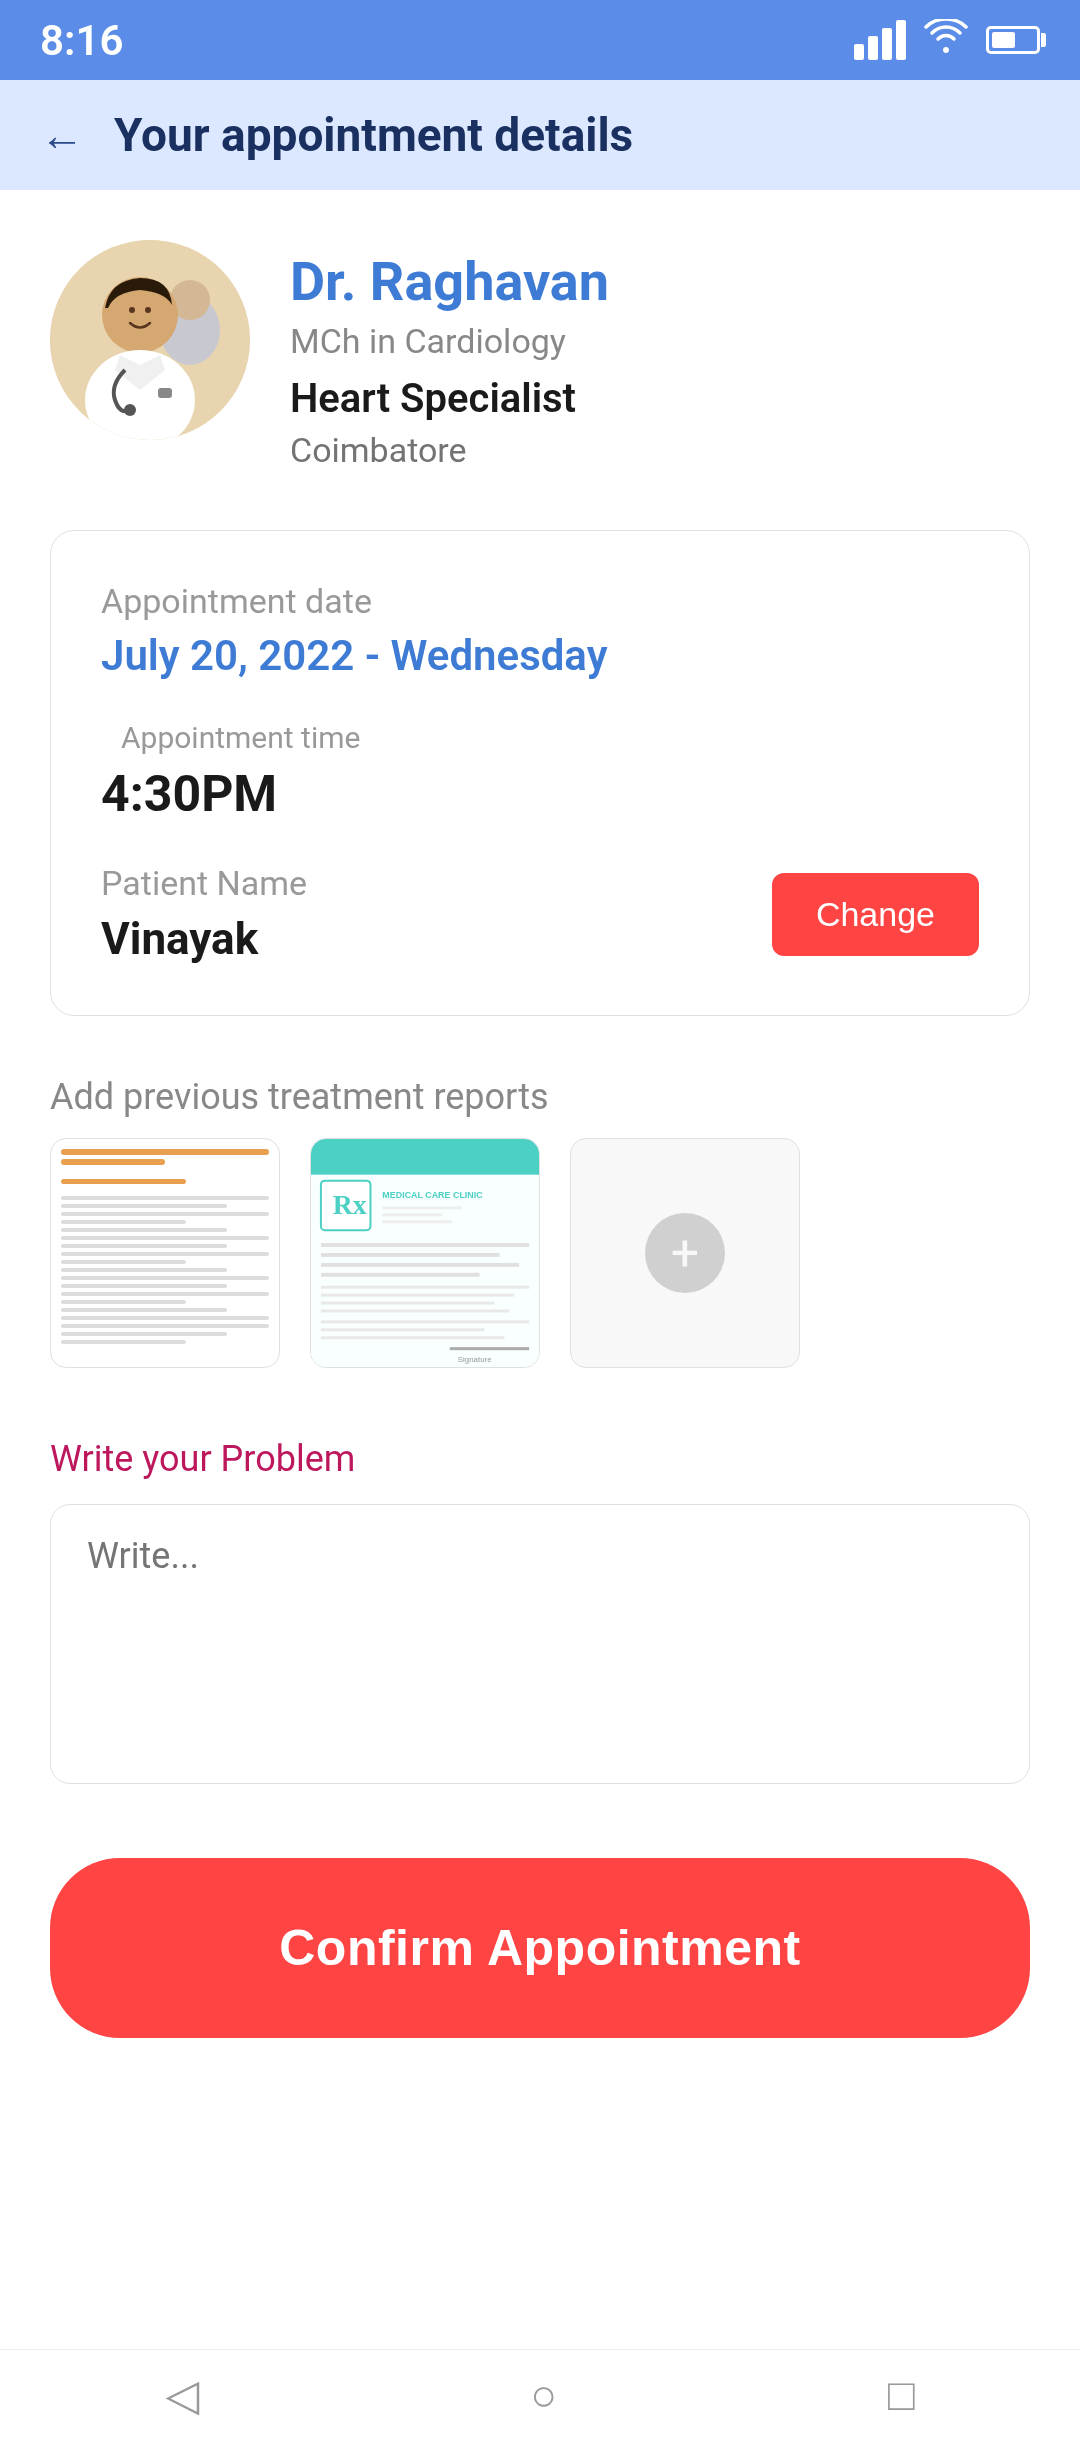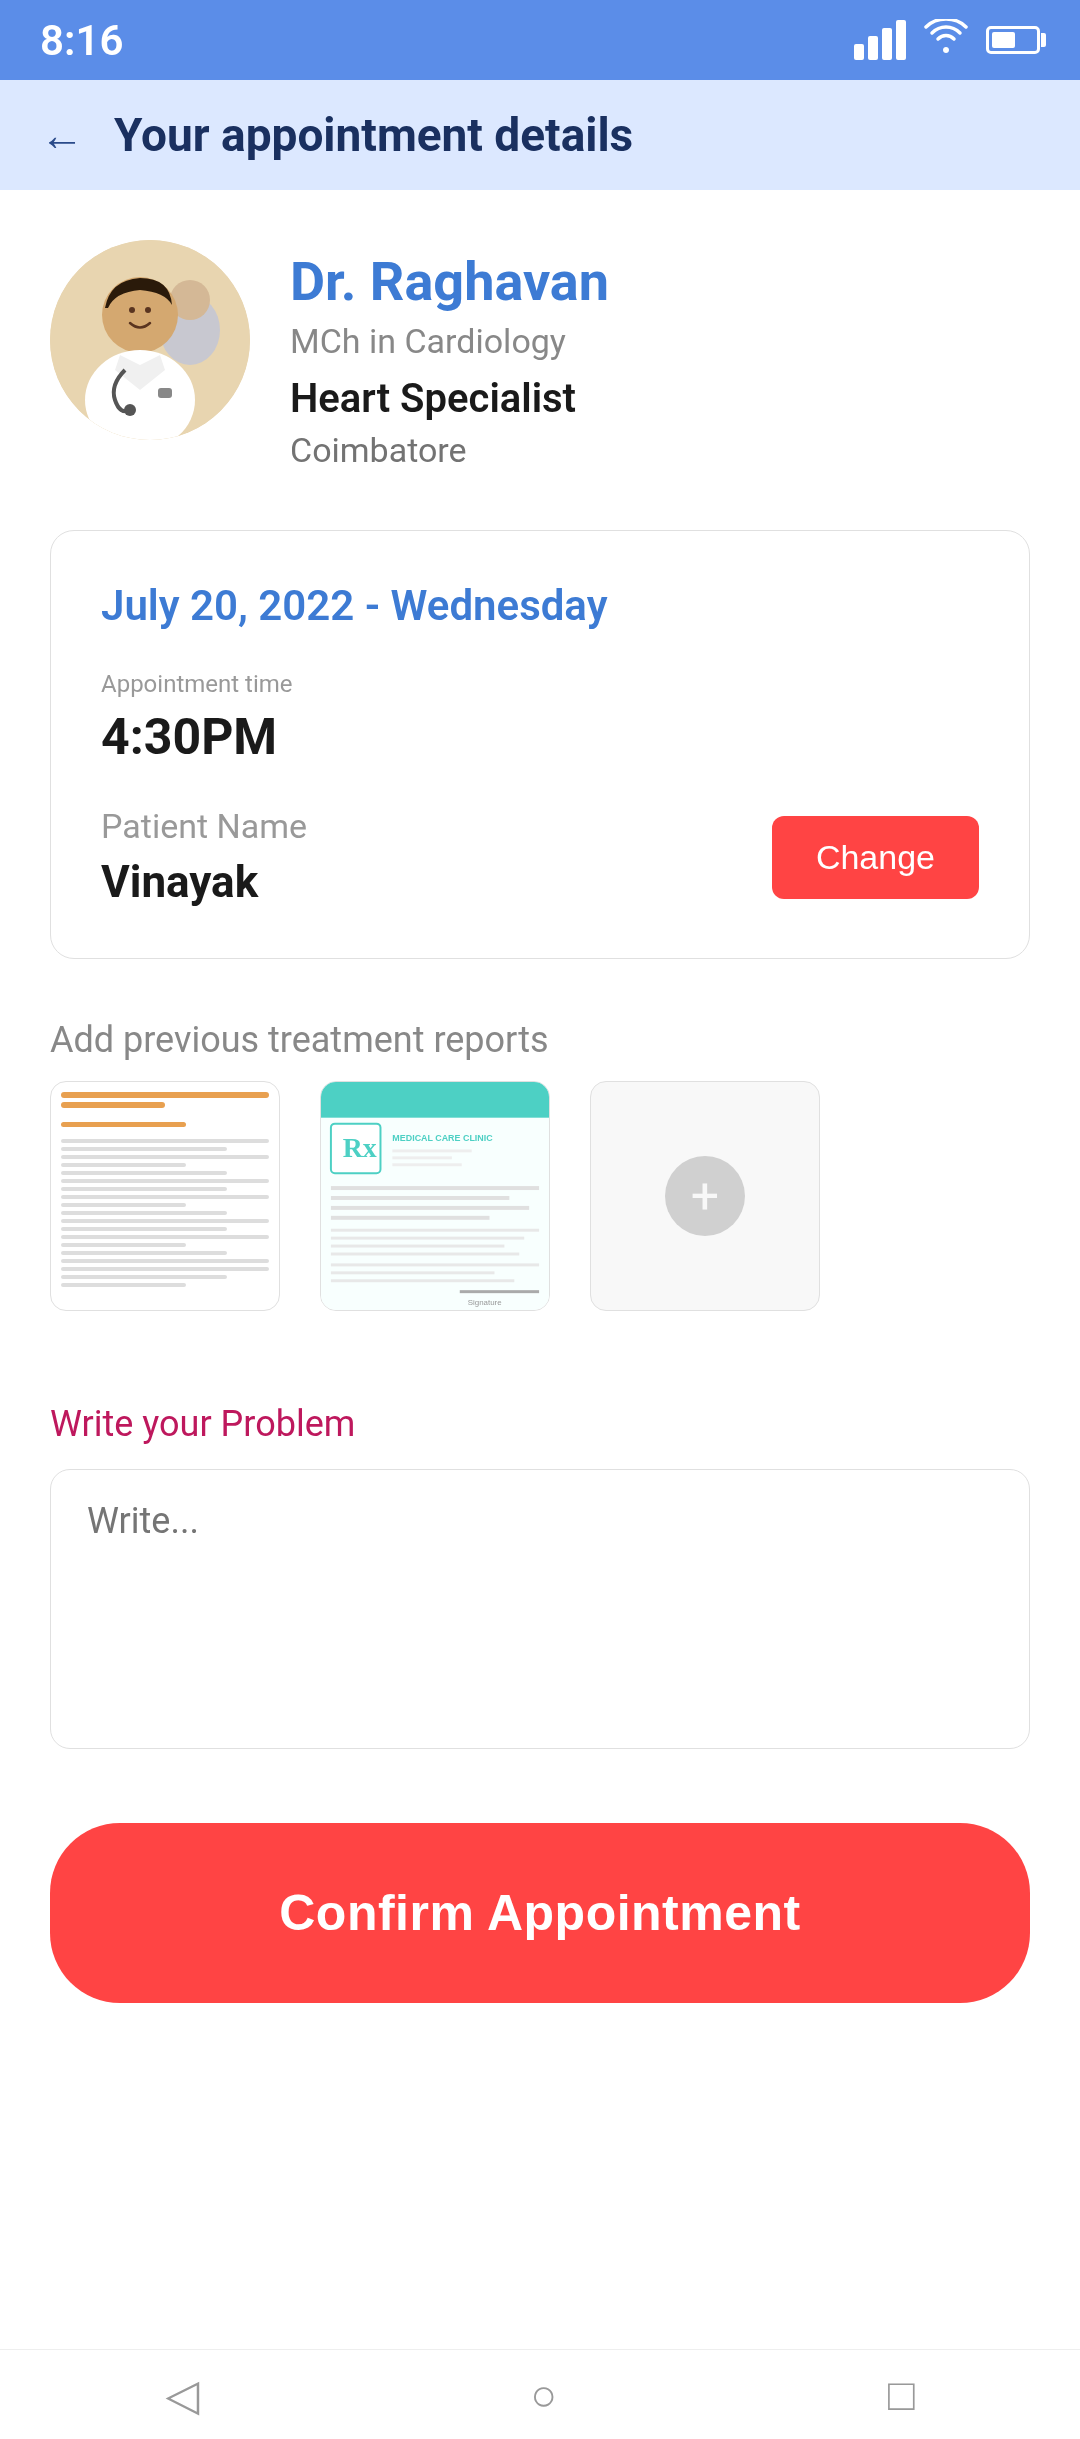--- a/index.html
+++ b/index.html
@@ -165,22 +165,23 @@
       margin-bottom: 10px;
     }
     .apt-date {
       color: #3d7bd4;
       font-size: 42px;
       font-weight: 600;
       margin-bottom: 40px;
     }
     .apt-time-label {
       color: #999;
-      font-size: 24px;
+      font-size: 30px;
       margin-bottom: 10px;
+      margin-left: 20px;
     }
     .apt-time {
       color: #1a1a1a;
       font-size: 50px;
       font-weight: 700;
       margin-bottom: 40px;
     }
     .apt-patient-row {
       display: flex;
       align-items: center;
@@ -208,22 +209,22 @@
     }
 
     
     .section-label {
       color: #888;
       font-size: 36px;
       margin-bottom: 20px;
     }
     .reports-grid {
       display: flex;
-      gap: 40px;
-      margin-bottom: 92px;
+      gap: 30px;
+      margin-bottom: 70px;
     }
     .report-thumb {
       width: 230px;
       height: 230px;
       border-radius: 16px;
       overflow: hidden;
       border: 1.5px solid #e0e0e0;
       background: #f8f8f8;
       display: flex;
       align-items: center;
@@ -398,20 +399,21 @@
     <div class="doctor-info">
       <div class="doctor-name">Dr. Raghavan</div>
       <div class="doctor-degree">MCh in Cardiology</div>
       <div class="doctor-specialty">Heart Specialist</div>
       <div class="doctor-location">Coimbatore</div>
     </div>
   </div>
 
   
   <div class="appointment-card">
+    <div class="apt-label">Appointment date</div>
     <div class="apt-date">July 20, 2022 - Wednesday</div>
 
     <div class="apt-time-label">Appointment time</div>
     <div class="apt-time">4:30PM</div>
 
     <div class="apt-patient-row">
       <div>
         <div class="apt-patient-label">Patient Name</div>
         <div class="apt-patient-name">Vinayak</div>
       </div>

